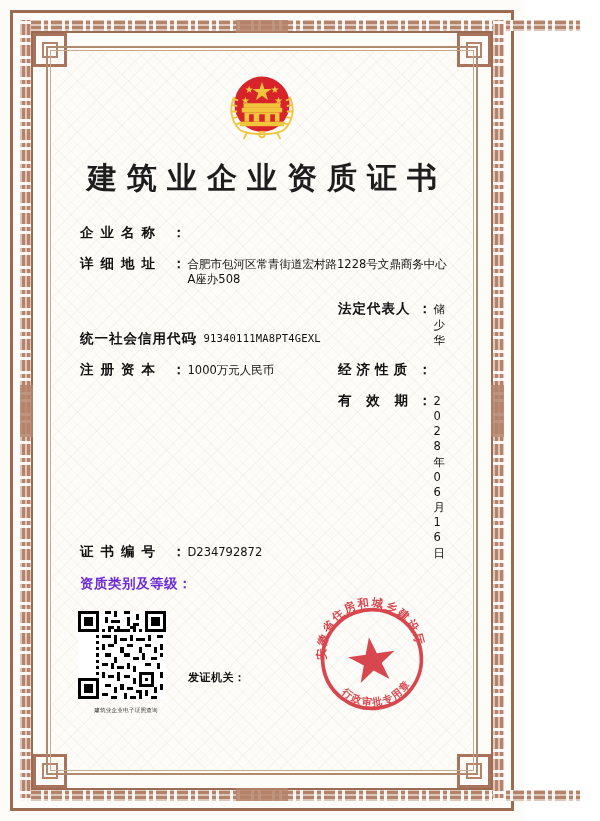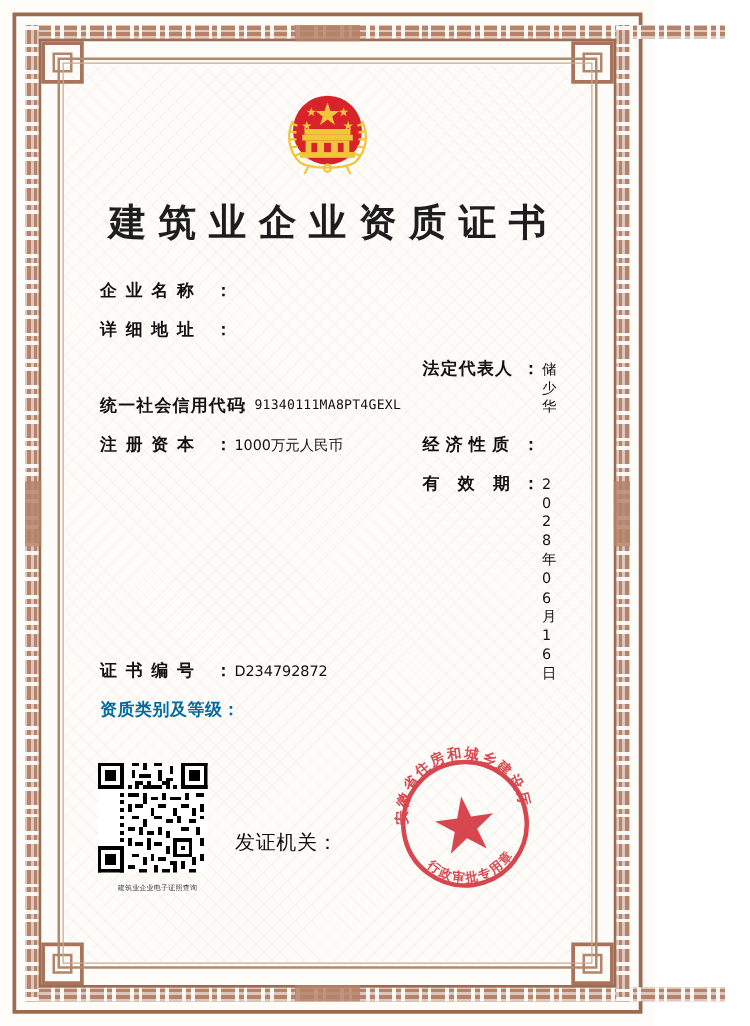--- a/index.html
+++ b/index.html
@@ -224,21 +224,21 @@
     letter-spacing: 0.2px;
   }
 
   .qual-block {
     margin-top: 4px;
   }
   .qual-head {
     font-family: "DejaVu Sans", "Liberation Sans", sans-serif;
     font-size: 13.5px;
     font-weight: bold;
-    color: #0369a1;
+    color: #6d28d9;
     letter-spacing: 0.5px;
   }
   .qual-item {
     margin-top: 11px;
     margin-left: 18px;
     font-family: "DejaVu Sans", "Liberation Sans", sans-serif;
     font-size: 11.5px;
     color: #111;
   }
 
@@ -267,22 +267,22 @@
   
   .issuer {
     position: absolute;
     right: 34px;
     bottom: 84px;
     width: 250px;
     text-align: left;
   }
   .issuer-line {
     font-family: "DejaVu Sans", "Liberation Sans", sans-serif;
-    font-size: 16px;
-    font-weight: normal;
+    font-size: 11px;
+    font-weight: bold;
     color: #111;
     letter-spacing: 0.5px;
   }
   .issue-date {
     position: absolute;
     right: 34px;
     bottom: 56px;
     width: 250px;
     font-family: "DejaVu Sans", "Liberation Sans", sans-serif;
     font-size: 12px;
@@ -371,20 +371,21 @@
         <div class="col col-right">
           <span class="flabel w4">企业名称</span>
           <span class="colon">：</span>
         </div>
       </div>
 
       <div class="row">
         <div class="col col-right">
           <span class="flabel w4">详细地址</span>
           <span class="colon">：</span>
+          <span class="fvalue">合肥市包河区常青街道宏村路1228号文鼎商务中心A座办508</span>
         </div>
       </div>
 
       <div class="row">
         <div class="col col-left">
           <span class="flabel w6" style="width:108px;">统一社会信用代码</span>
           <span class="colon">：</span>
           <span class="fvalue mono">91340111MA8PT4GEXL</span>
         </div>
         <div class="col col-right">

